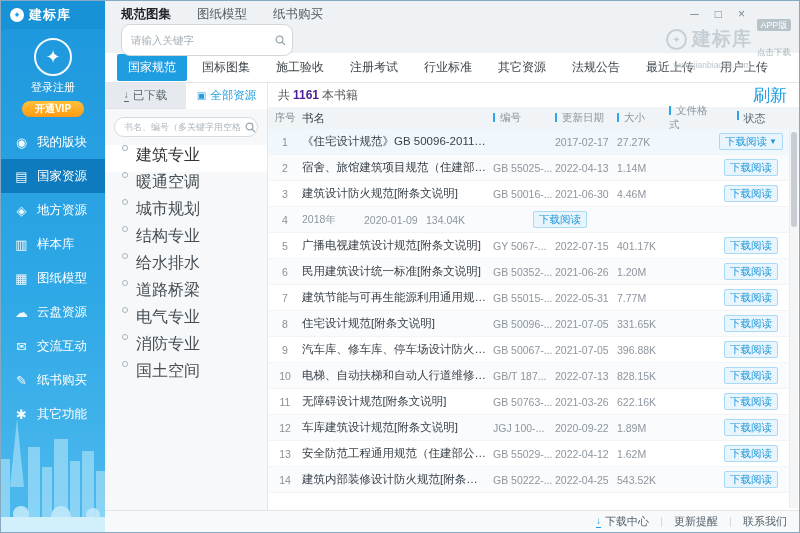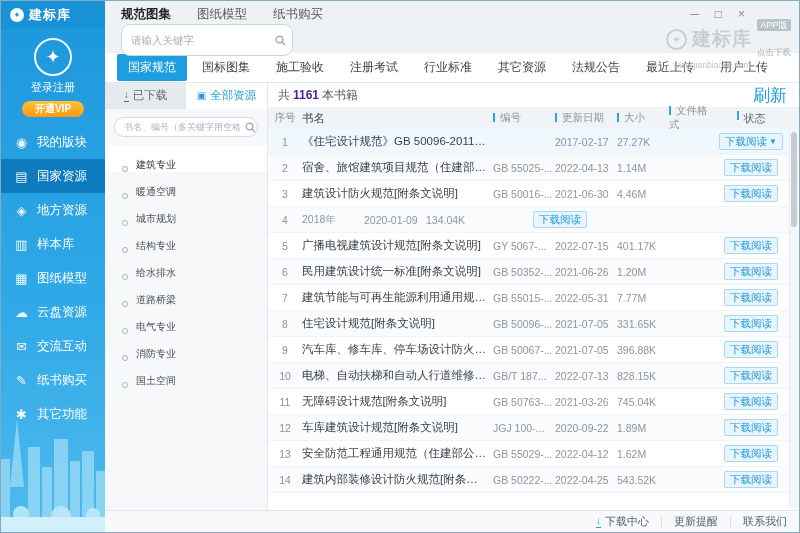--- a/index.html
+++ b/index.html
@@ -56,21 +56,21 @@
   .filter-panel { width:163px; flex:0 0 163px; background:#f6f8f9; border-right:1px solid #e3e8eb; display:flex; flex-direction:column; }
   .fp-tabs { height:26px; display:flex; }
   .fp-tab { flex:1; display:flex; align-items:center; justify-content:center; gap:4px; font-size:11.5px; background:#e6eaee; color:#5b6770; cursor:pointer; border-bottom:1px solid #dfe4e8; }
   .fp-tab.active { background:#fff; color:#1e9de0; border-bottom-color:#fff; }
   .fp-ico { font-size:10px; line-height:1; }
   .fp-ico.dl { border-bottom:1.5px solid currentColor; padding-bottom:1px; }
   .fp-search { position:relative; margin:8px 9px; height:20px; background:#fff; border:1px solid #d5dce1; border-radius:10px; display:flex; align-items:center; }
   .fp-search input { border:none; outline:none; background:transparent; flex:1; font-size:9px; padding:0 4px 0 9px; color:#333; font-family:inherit; }
   .fp-search input::placeholder { color:#adb6bd; }
   .cats { display:flex; flex-direction:column; }
-  .cat { height:27px; display:flex; align-items:flex-end; gap:8px; padding-left:17px; font-size:10px; color:#464e55; cursor:pointer;font-family:Liberation Mono, monospace; }
+  .cat { height:27px; display:flex; align-items:flex-start; gap:8px; padding-left:17px; font-size:16px; color:#464e55; cursor:pointer;font-family:Liberation Mono, monospace; }
   .cat.active { background:#fff; color:#333; }
   .bullet { width:6px; height:6px; border:1px solid #9fb2bd; border-radius:50%; background:#fff; }
 
   
   .table-area { position:relative; flex:1; background:#fff; display:flex; flex-direction:column; min-width:0; }
   .summary { height:24px; display:flex; align-items:center; justify-content:space-between; padding:0 12px 0 10px; font-size:12px; color:#555; }
   .count { margin:0 3px; color:#4c1d95; }
   .refresh { color:#1e9de0; font-size:17px; cursor:pointer; }
   .thead { height:22px; display:flex; align-items:center; background:#f0f4f6; font-size:11px; color:#5c6a74; padding-right:12px; }
   .thead .c { cursor:pointer; }
@@ -466,21 +466,21 @@
 
                 </button>
               </span>
             </div>
 
             <div class="trow">
               <span class="c no">11</span>
               <span class="c title">无障碍设计规范[附条文说明]</span>
               <span class="c code">GB 50763-...</span>
               <span class="c date">2021-03-26</span>
-              <span class="c size">745.04K</span>
+              <span class="c size">622.16K</span>
               <span class="c fmt"></span>
               <span class="c status">
                 <button class="dl-btn">
                   <span>下载阅读</span>
 
                 </button>
               </span>
             </div>
 
             <div class="trow">

